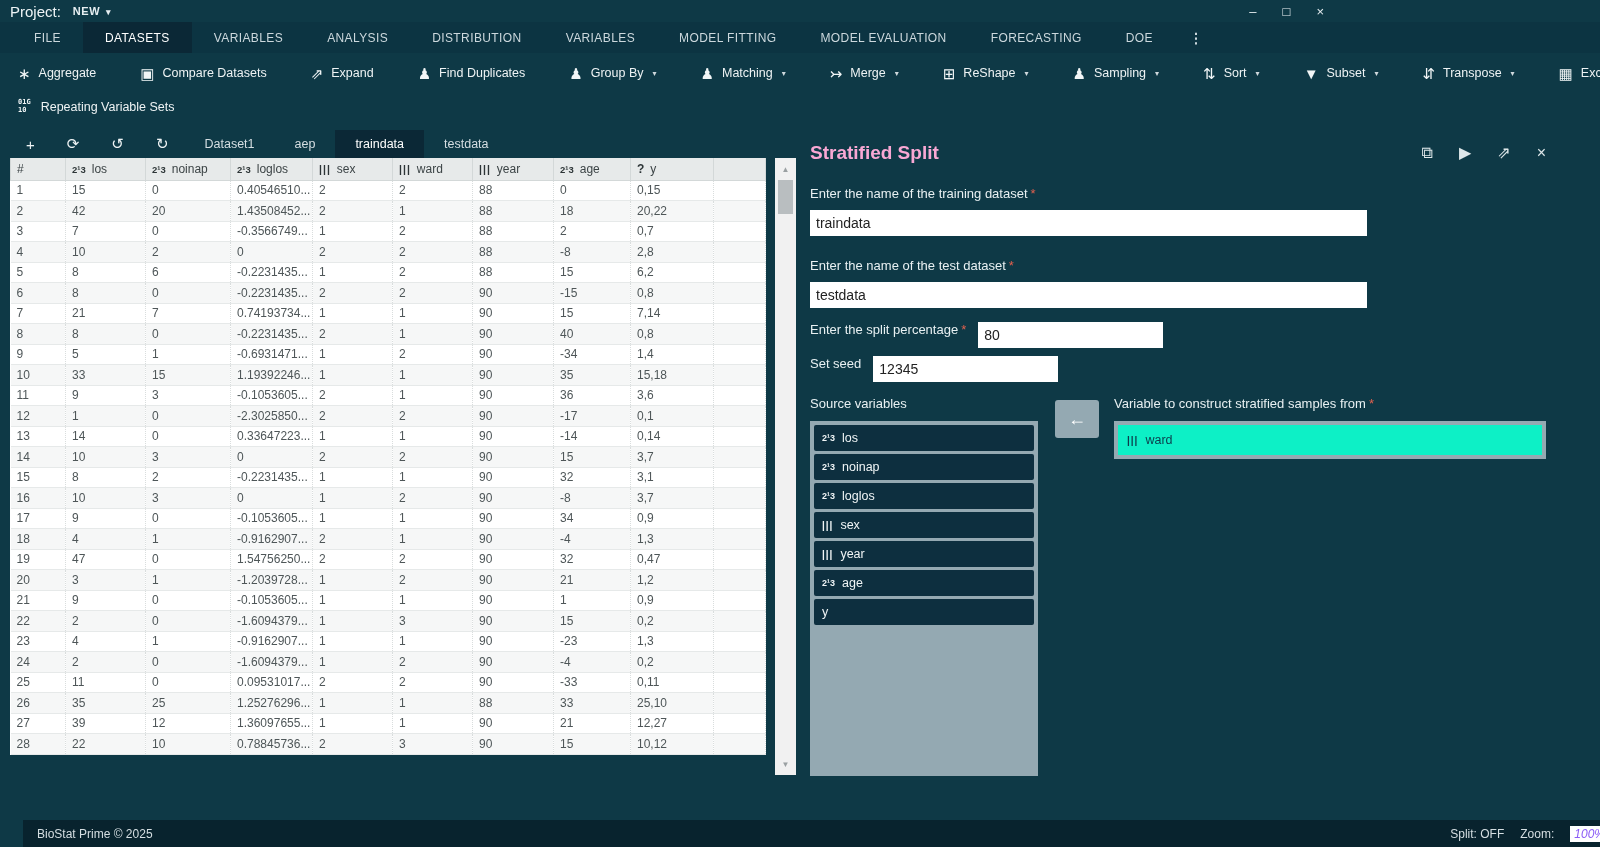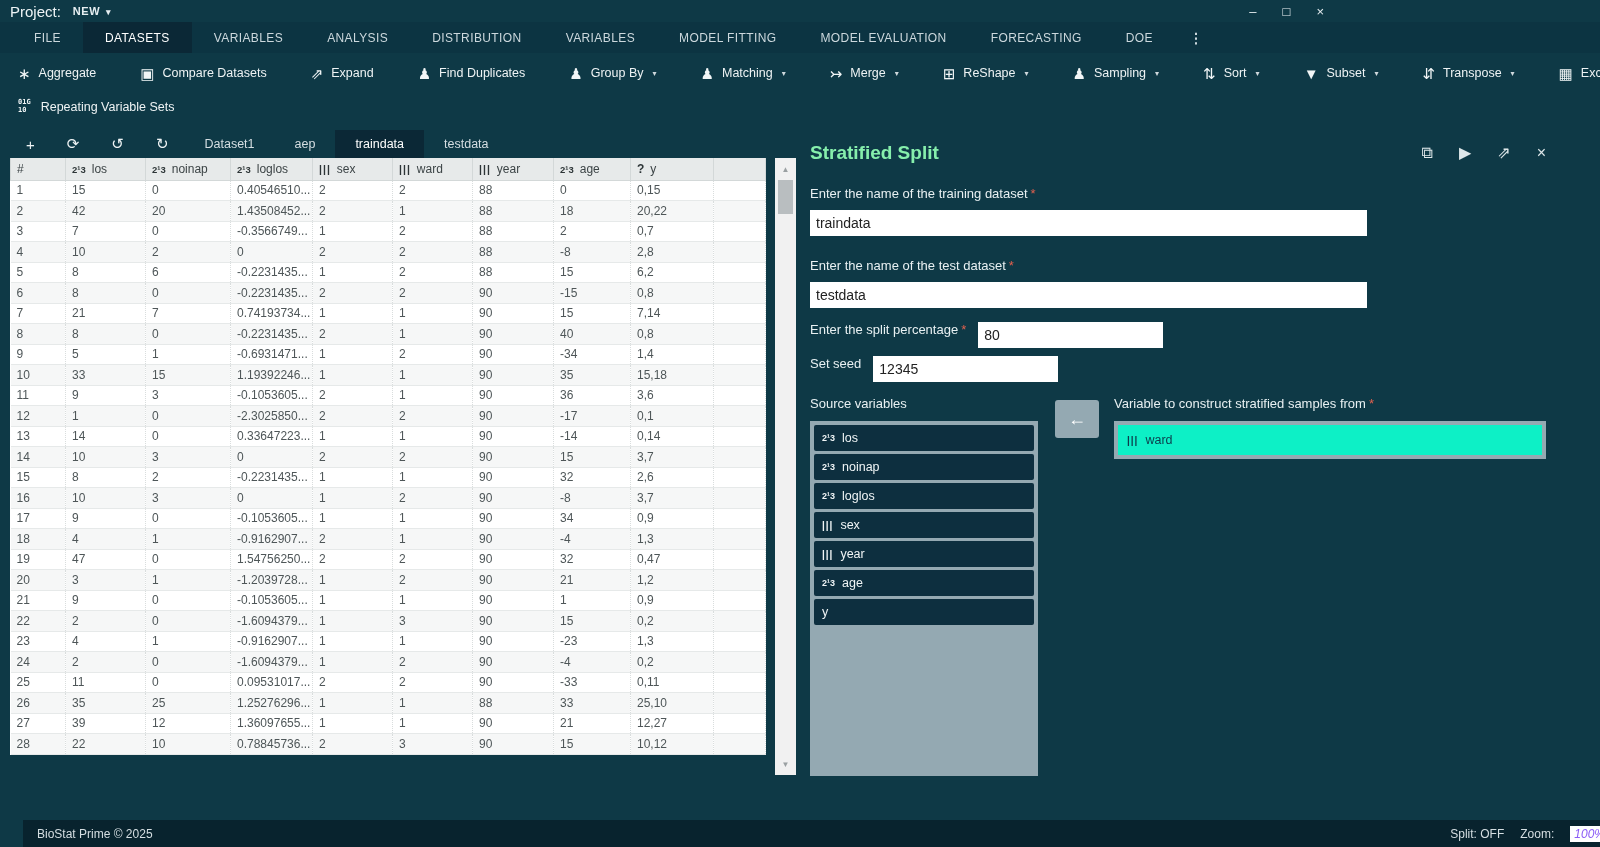--- a/index.html
+++ b/index.html
@@ -53,21 +53,21 @@
   .vscroll .thumb { position:absolute; left:3px; top:22px; width:15px; height:34px; background:#b9bec0; cursor:grab; }
 
   
   .statusbar { position:absolute; left:0; bottom:0; width:1600px; height:27px; background:#08232e; display:flex; align-items:center; font-size:12px; color:#d5dee2; padding:0 14px;margin-left:23px; }
   .statusbar .right { margin-left:auto; display:flex; align-items:center; gap:16px; }
   .zoombox { background:#fff; color:#8b5cf6; padding:1px 4px; font-size:12px; cursor:pointer;font-style:italic; }
 
   
   .panel { position:absolute; left:798px; top:130px; width:760px; height:660px; padding:12px 12px 0 12px; }
   .panel-head { display:flex; align-items:center; }
-  .panel-title { font-size:19px; font-weight:600; color:#86efac; }
+  .panel-title { font-size:19px; font-weight:600; color:#f9a8d4; }
   .panel-icons { margin-left:auto; display:flex; gap:26px; align-items:center; }
   .p-icon { font-size:16px; color:#dfe8ea; cursor:pointer; line-height:1; }
   .field-label { font-size:13px; color:#e8f0f2; margin-top:22px; }
   .req { color:#e0604e; margin-left:3px; }
   .txt { display:block; height:26px; width:557px; border:none; background:#fff; color:#222; font-size:14px; font-family:"Liberation Sans",sans-serif; padding:0 6px; margin-top:9px; }
   .inline-row { display:flex; align-items:flex-start; margin-top:14px; }
   .inline-row .field-label { margin-top:0; }
   .txt.small { width:185px; margin-top:0; margin-left:12px; }
   .cols { display:flex; margin-top:8px; align-items:flex-start; }
   .src-col { width:228px; }
@@ -388,21 +388,21 @@
         </tr>
         <tr>
           <td>15</td>
           <td>8</td>
           <td>2</td>
           <td>-0.2231435...</td>
           <td>1</td>
           <td>1</td>
           <td>90</td>
           <td>32</td>
-          <td>2,6</td>
+          <td>3,1</td>
           <td></td>
         </tr>
         <tr>
           <td>16</td>
           <td>10</td>
           <td>3</td>
           <td>0</td>
           <td>1</td>
           <td>2</td>
           <td>90</td>

